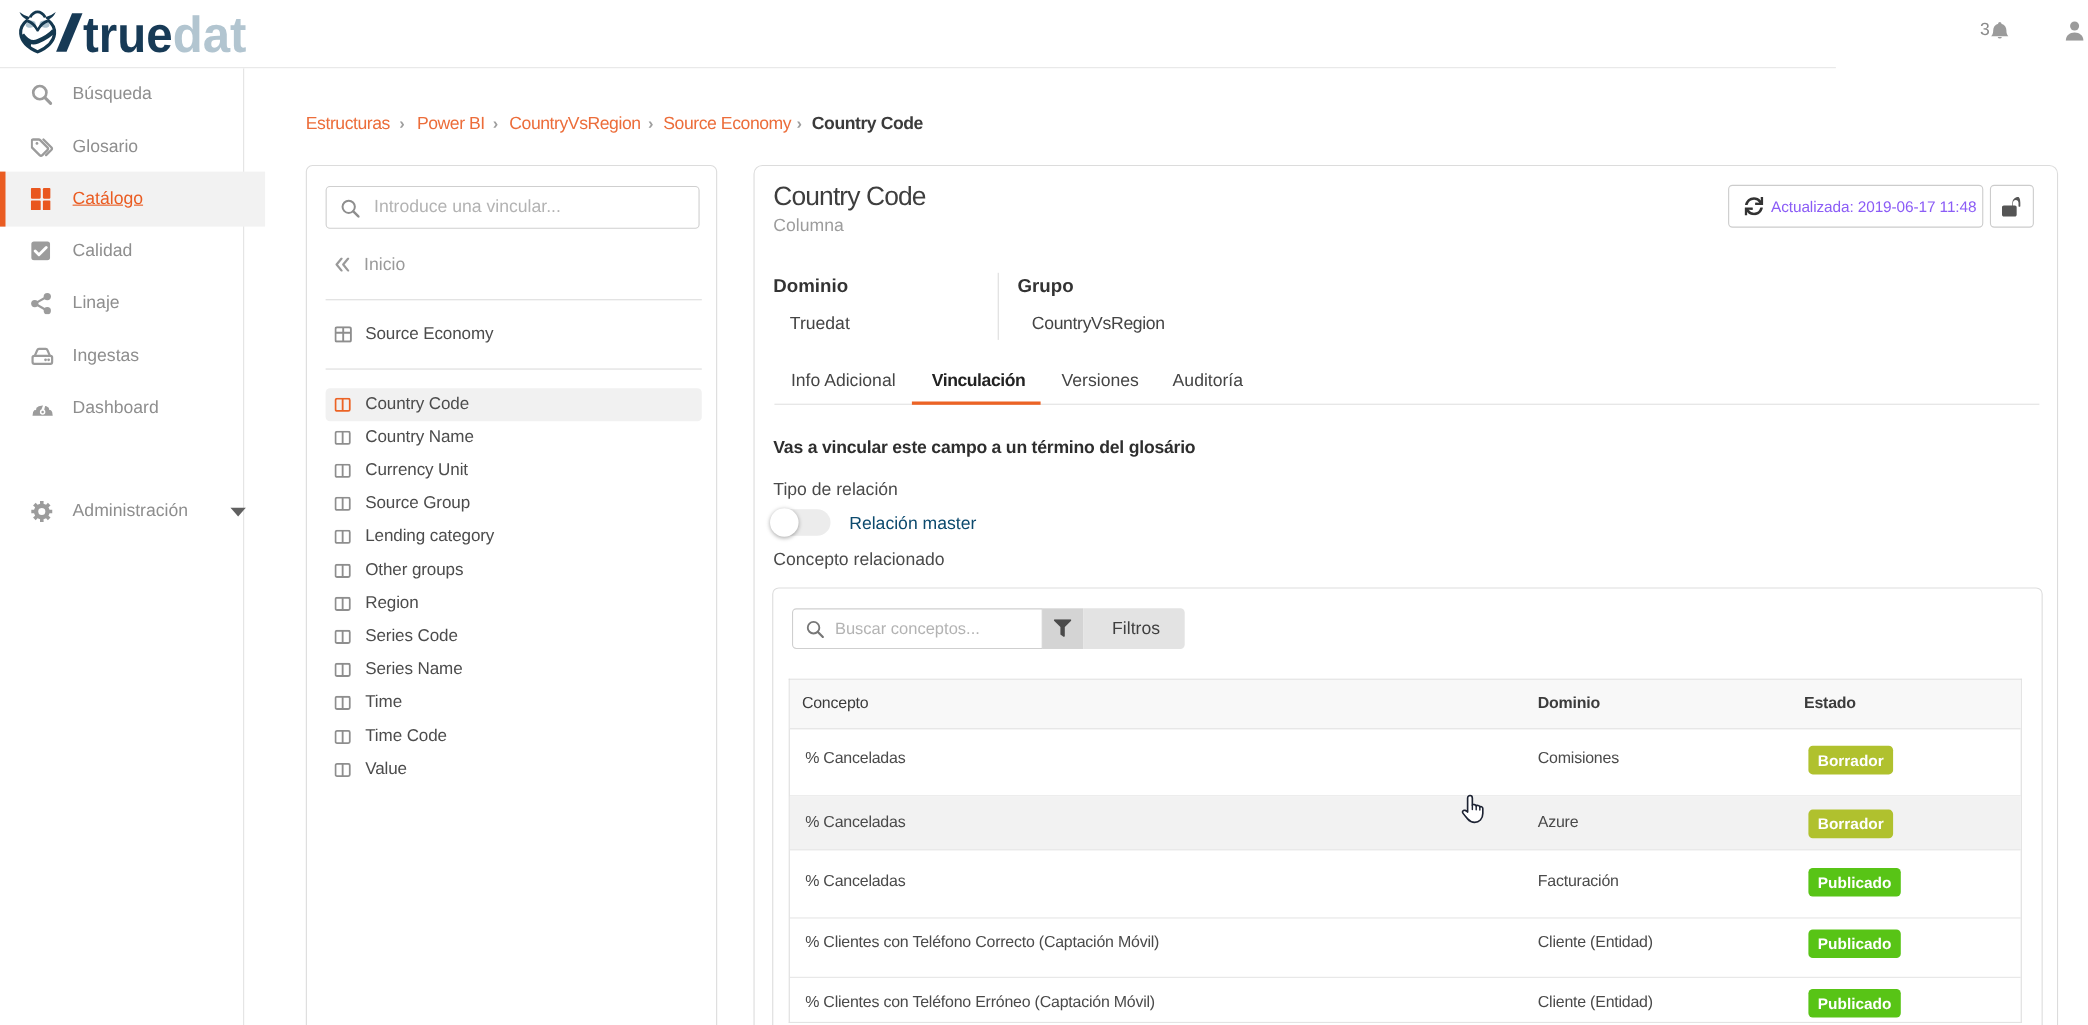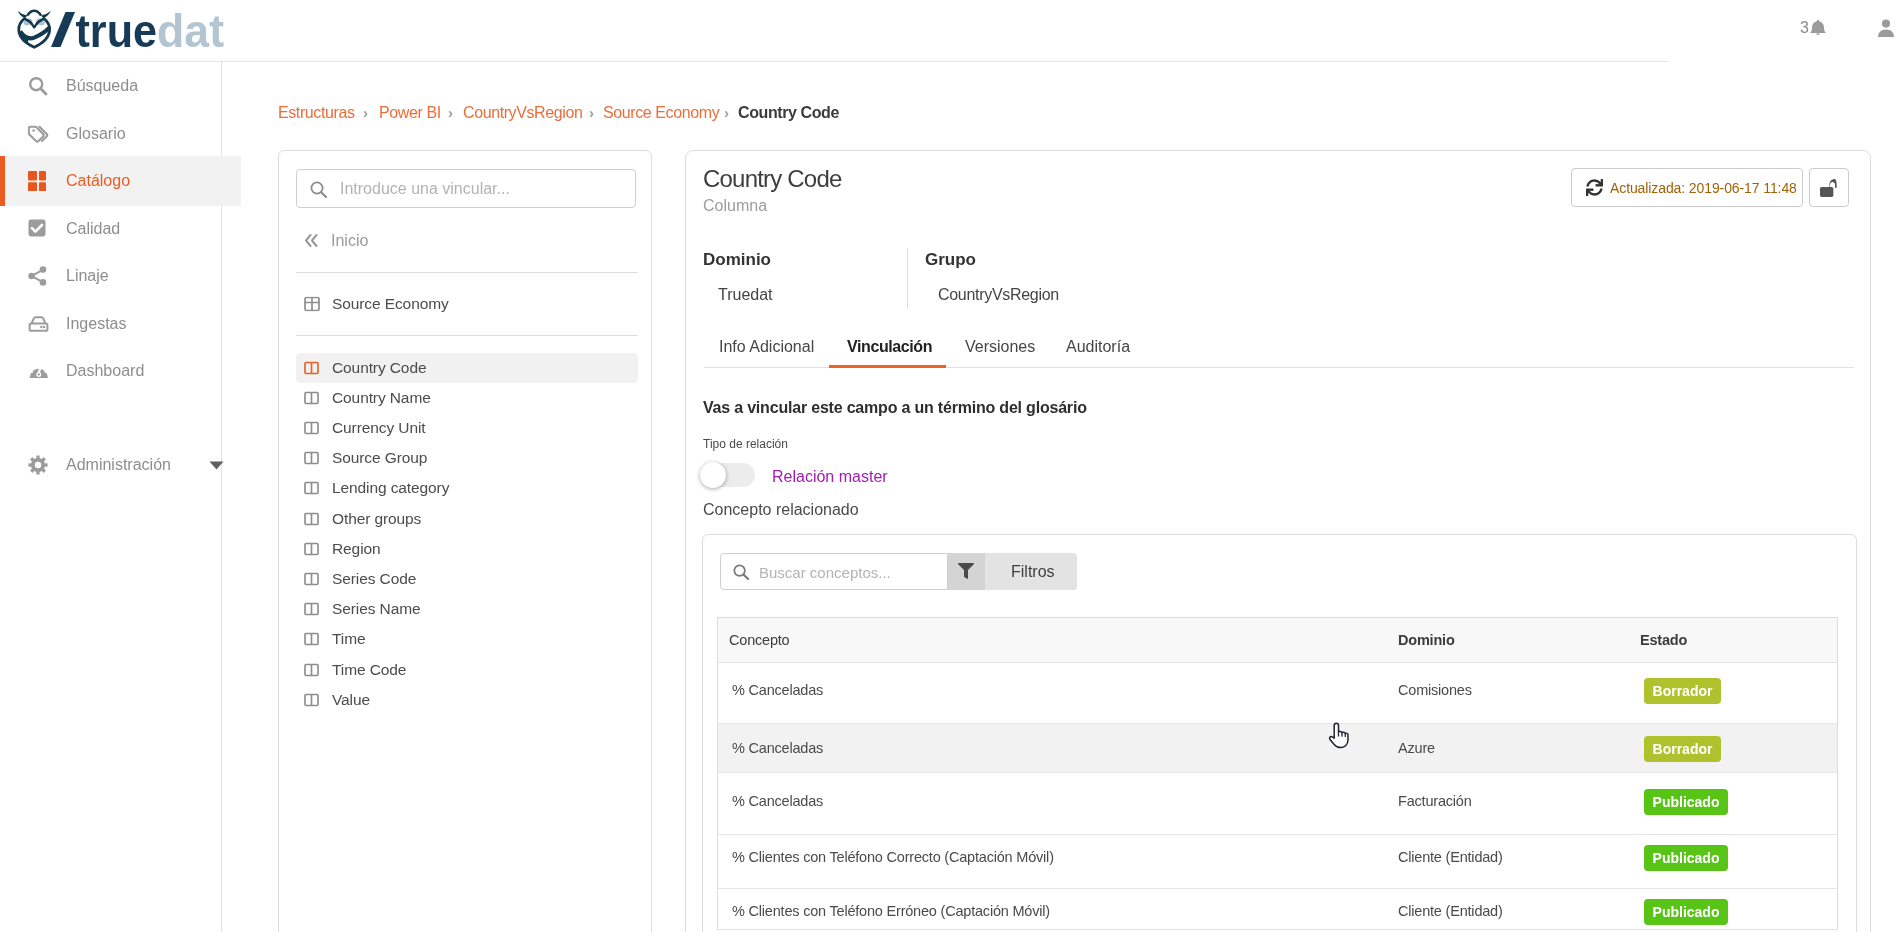--- a/index.html
+++ b/index.html
@@ -8,21 +8,21 @@
   .abs { position:absolute; }
   .topbar { position:absolute; left:0; top:0; width:1669px; height:62px; background:#fff;
     border-bottom:1px solid #e7e7e7; z-index:5; }
   .sidebar { position:absolute; left:0; top:62px; width:222px; height:870px; background:#fff;
     border-right:1px solid #e3e3e3; z-index:4; }
   .mi { position:absolute; left:0; width:241px; height:47px; }
   .mi .lbl { position:absolute; left:66px; top:50%; transform:translateY(-50%);
     font-size:16px; color:#8e8e8e; white-space:nowrap; }
   .mi .ic { position:absolute; left:28px; top:50%; transform:translateY(-50%); width:20px; height:20px; }
   .mi.active { background:#f2f2f2; }
-  .mi.active .lbl { color:#ea5c22; }
+  .mi.active .lbl { color:#ea5c22;text-decoration:underline; }
   .mi.active::before { content:""; position:absolute; left:0; top:0; width:5px; height:100%; background:#ea5c22; }
   .crumbs { position:absolute; font-size:16px; white-space:nowrap; letter-spacing:-0.4px; }
   .crumbs a { color:#ec6d3a; text-decoration:none; }
   .crumbs .sep { color:#9e9e9e; font-size:15px; font-weight:bold; }
   .crumbs .last { color:#3b3b3b; font-weight:bold; }
   .card { position:absolute; background:#fff; border:1px solid #dcdcdc; border-radius:6px; }
   .tree { left:278px; top:150px; width:374px; height:810px; }
   .mainc { left:685px; top:150px; width:1186px; height:810px; border-radius:8px; }
   .srch { position:absolute; border:1px solid #cfcfcf; border-radius:4px; background:#fff; }
   .ph { color:#b3b3b3; font-size:17px; position:absolute; top:50%; transform:translateY(-50%); white-space:nowrap; }
@@ -267,21 +267,21 @@
 </div>
 
 <div class="card mainc">
   <div class="abs" style="left:17px;top:14px;font-size:24px;color:#3e3e3e;letter-spacing:-0.8px">Country Code</div>
   <div class="abs" style="left:17px;top:46px;font-size:16px;color:#9d9d9d">Columna</div>
 
   <div class="abs" style="left:885px;top:17px;width:232px;height:39px;border:1px solid #ccc;border-radius:4px">
     <svg class="abs" style="left:14px;top:10px" width="17" height="17" viewBox="0 0 512 512">
         <path fill="#333" d="M440.65 12.57l4 82.77A247.16 247.16 0 0 0 255.83 8C134.73 8 33.91 94.92 12.29 209.82A12 12 0 0 0 24.09 224h49.05a12 12 0 0 0 11.67-9.26 175.91 175.91 0 0 1 317-56.94l-101.46-4.86a12 12 0 0 0-12.57 12v47.41a12 12 0 0 0 12 12H500a12 12 0 0 0 12-12V12a12 12 0 0 0-12-12h-47.37a12 12 0 0 0-11.98 12.57zM255.83 432a175.61 175.61 0 0 1-146-77.8l101.8 4.87a12 12 0 0 0 12.57-12v-47.4a12 12 0 0 0-12-12H12a12 12 0 0 0-12 12V500a12 12 0 0 0 12 12h47.35a12 12 0 0 0 12-12.6l-4.15-82.57A247.17 247.17 0 0 0 255.83 504c121.11 0 221.93-86.92 243.55-201.82a12 12 0 0 0-11.8-14.18h-49.05a12 12 0 0 0-11.67 9.26A175.86 175.86 0 0 1 255.83 432z"></path>
       </svg>
-    <span class="abs" style="left:38px;top:11px;font-size:14px;color:#a16207;white-space:nowrap;letter-spacing:-0.1px">Actualizada: 2019-06-17 11:48</span>
+    <span class="abs" style="left:38px;top:11px;font-size:14px;color:#8b5cf6;white-space:nowrap;letter-spacing:-0.1px">Actualizada: 2019-06-17 11:48</span>
   </div>
   <div class="abs" style="left:1123px;top:17px;width:40px;height:39px;border:1px solid #ccc;border-radius:4px">
     <svg class="abs" style="left:10px;top:9px" width="20" height="20" viewBox="0 0 576 512">
         <path fill="#555" d="M423.5 0C339.5.3 272 69.5 272 153.5V224H48c-26.5 0-48 21.5-48 48v192c0 26.5 21.5 48 48 48h288c26.5 0 48-21.5 48-48V272c0-26.5-21.5-48-48-48h-48v-71.1c0-39.6 31.7-72.5 71.3-72.9 40-.4 72.7 32.1 72.7 72v80c0 13.3 10.7 24 24 24s24-10.7 24-24v-80C480 68.2 454.5.1 423.5 0z"></path>
       </svg>
   </div>
 
   <div class="abs" style="left:17px;top:99px;font-size:17px;font-weight:bold;color:#333">Dominio</div>
   <div class="abs" style="left:32px;top:135px;font-size:16px;color:#444">Truedat</div>
   <div class="abs" style="left:221px;top:97px;width:1px;height:61px;background:#ddd"></div>
@@ -289,25 +289,25 @@
   <div class="abs" style="left:252px;top:135px;font-size:16px;letter-spacing:-0.3px;color:#444">CountryVsRegion</div>
 
   <div class="tabs" style="left:33px;top:187px">Info Adicional</div>
   <div class="tabs" style="left:161px;top:187px;font-weight:bold;color:#222;letter-spacing:-0.4px">Vinculación</div>
   <div class="tabs" style="left:279px;top:187px">Versiones</div>
   <div class="tabs" style="left:380px;top:187px">Auditoría</div>
   <div class="hr" style="left:18px;top:216px;width:1150px;background:#e2e2e2"></div>
   <div class="abs" style="left:143px;top:214px;width:117px;height:3px;background:#ec6325"></div>
 
   <div class="abs" style="left:17px;top:248px;font-size:16px;letter-spacing:-0.2px;font-weight:bold;color:#2e2e2e">Vas a vincular este campo a un término del glosário</div>
-  <div class="abs" style="left:17px;top:286px;font-size:12px;color:#4a4a4a">Tipo de relación</div>
+  <div class="abs" style="left:17px;top:286px;font-size:16px;color:#4a4a4a">Tipo de relación</div>
 
   <div class="abs" style="left:15px;top:312px;width:54px;height:24px;background:#ececec;border-radius:12px"></div>
   <div class="abs" style="left:14px;top:311px;width:26px;height:26px;background:#fff;border-radius:50%;box-shadow:0 1px 4px rgba(0,0,0,0.35)"></div>
-  <div class="abs" style="left:86px;top:317px;font-size:16px;color:#a21caf">Relación master</div>
+  <div class="abs" style="left:86px;top:317px;font-size:16px;color:#0c4a6e">Relación master</div>
 
   <div class="abs" style="left:17px;top:350px;font-size:16px;color:#4a4a4a">Concepto relacionado</div>
 
   <div class="abs" style="left:16px;top:383px;width:1155px;height:420px;border:1px solid #ddd;border-radius:6px">
     <div class="srch" style="left:17px;top:18px;width:228px;height:37px;border-radius:4px 0 0 4px">
       <svg class="abs" style="left:12px;top:10px" width="16" height="16" viewBox="0 0 17 17">
           <circle cx="7" cy="7" r="5.6" fill="none" stroke="#777" stroke-width="1.8"></circle>
           <line x1="11.2" y1="11.2" x2="16" y2="16" stroke="#777" stroke-width="2.2" stroke-linecap="round"></line>
         </svg>
       <span class="ph" style="left:38px;font-size:15px">Buscar conceptos...</span>

